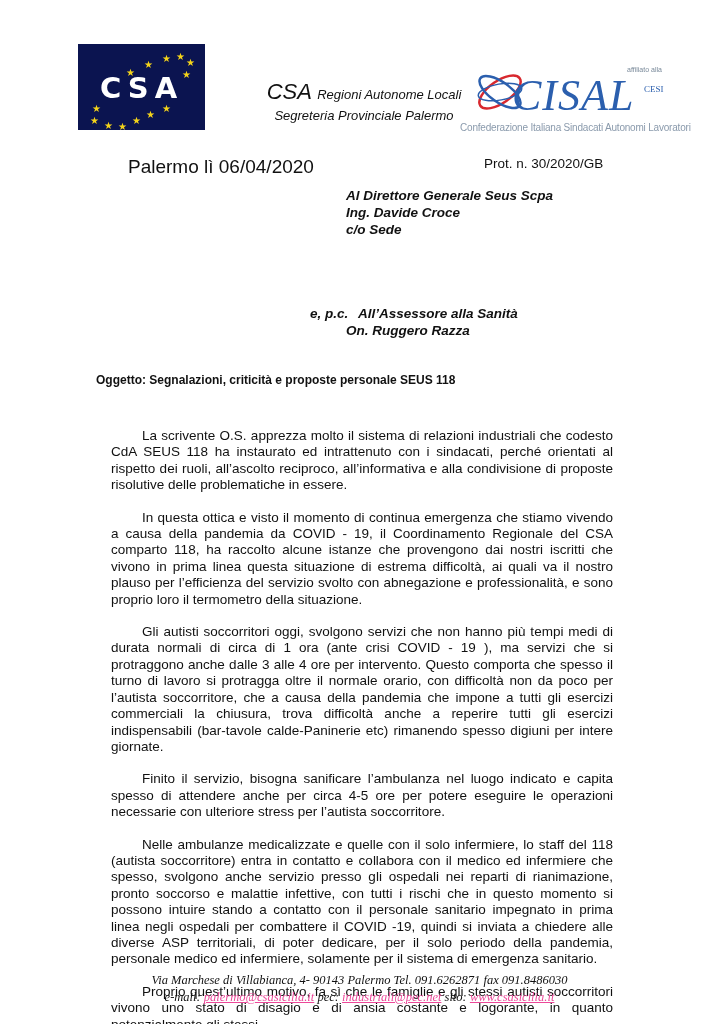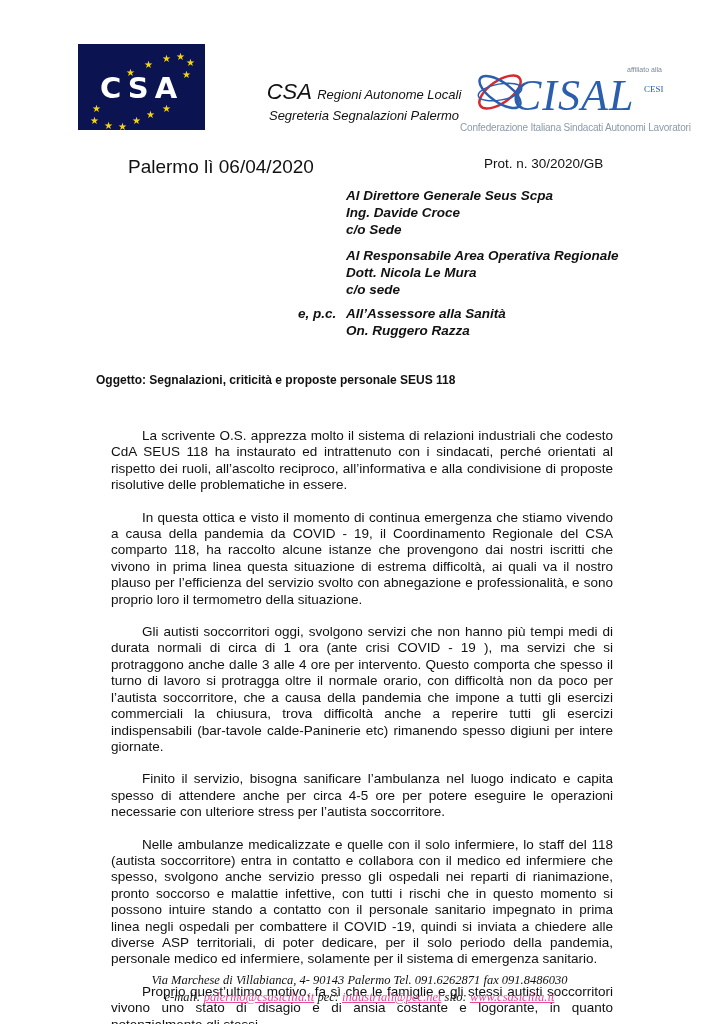--- a/index.html
+++ b/index.html
@@ -24,21 +24,21 @@
     .cisal-logo .cisal-tagline { position: absolute; left: -14px; top: 62px; font-size: 10px; color: #8a9aac; white-space: nowrap; letter-spacing: -0.2px; }
 
     
     .date-line { position: absolute; left: 128px; top: 156px; font-size: 19px; }
     .prot-line { position: absolute; left: 484px; top: 156px; font-size: 13.5px; }
 
     
     .recipients { position: absolute; left: 346px; top: 187px; font-style: italic; font-weight: bold; font-size: 13.5px; line-height: 17px; }
     .recipient { margin-bottom: 9px; }
     .cc-block { position: absolute; left: 298px; top: 305px; font-style: italic; font-weight: bold; font-size: 13.5px; line-height: 17px; }
-    .cc-block .cc-label { display: inline-block; width: 48px; }
+    .cc-block .cc-label { display: inline-block; width: 48px; margin-left: 12px; }
     .cc-block .cc-line2 { padding-left: 48px; }
 
     
     .subject { position: absolute; left: 96px; top: 373px; font-weight: bold; font-size: 12px; }
 
     
     .body-text { position: absolute; left: 95px; top: 412px; width: 534px; font-size: 13.5px; line-height: 16.4px; text-align: justify; }
     .body-text p { margin: 16px; text-indent: 31px; }
 
     
@@ -63,21 +63,21 @@
   <span class="star" style="left:54px;top:72px">★</span>
   <span class="star" style="left:68px;top:66px">★</span>
   <span class="star" style="left:84px;top:60px">★</span>
 </div>
 
 <div class="org-block">
   <div class="org-name">
     <span class="big">CSA</span>
     <span class="small">Regioni Autonome Locali</span>
   </div>
-  <div class="org-sub">Segreteria Segnalazioni Palermo</div>
+  <div class="org-sub">Segreteria Provinciale Palermo</div>
 </div>
 
 <div class="cisal-logo">
   <svg width="70" height="62" viewBox="0 0 70 62">
     <ellipse cx="26" cy="32" rx="24" ry="11" fill="none" stroke="#d8282e" stroke-width="2.5" transform="rotate(-35 26 32)"></ellipse>
     <ellipse cx="26" cy="32" rx="24" ry="10" fill="none" stroke="#2b5fae" stroke-width="2.5" transform="rotate(35 26 32)"></ellipse>
     <ellipse cx="26" cy="32" rx="22" ry="8" fill="none" stroke="#2b5fae" stroke-width="1.5" transform="rotate(-10 26 32)"></ellipse>
   </svg>
   <span class="cisal-word">CISAL</span>
   <span class="affiliato">affiliato alla</span>
@@ -86,25 +86,20 @@
 </div>
 
 <div class="date-line">Palermo lì 06/04/2020</div>
 <div class="prot-line">Prot. n. 30/2020/GB</div>
 
 <div class="recipients">
   <div class="recipient">
     <div>Al Direttore Generale Seus Scpa</div>
     <div>Ing. Davide Croce</div>
     <div>c/o Sede</div>
-  </div>
-  <div class="recipient">
-    <div>Al Responsabile Area Operativa Regionale</div>
-    <div>Dott. Nicola Le Mura</div>
-    <div>c/o sede</div>
   </div>
 </div>
 
 <div class="cc-block">
   <div>
     <span class="cc-label">e, p.c.</span><span>All’Assessore alla Sanità</span>
   </div>
   <div class="cc-line2">On. Ruggero Razza</div>
 </div>
 

